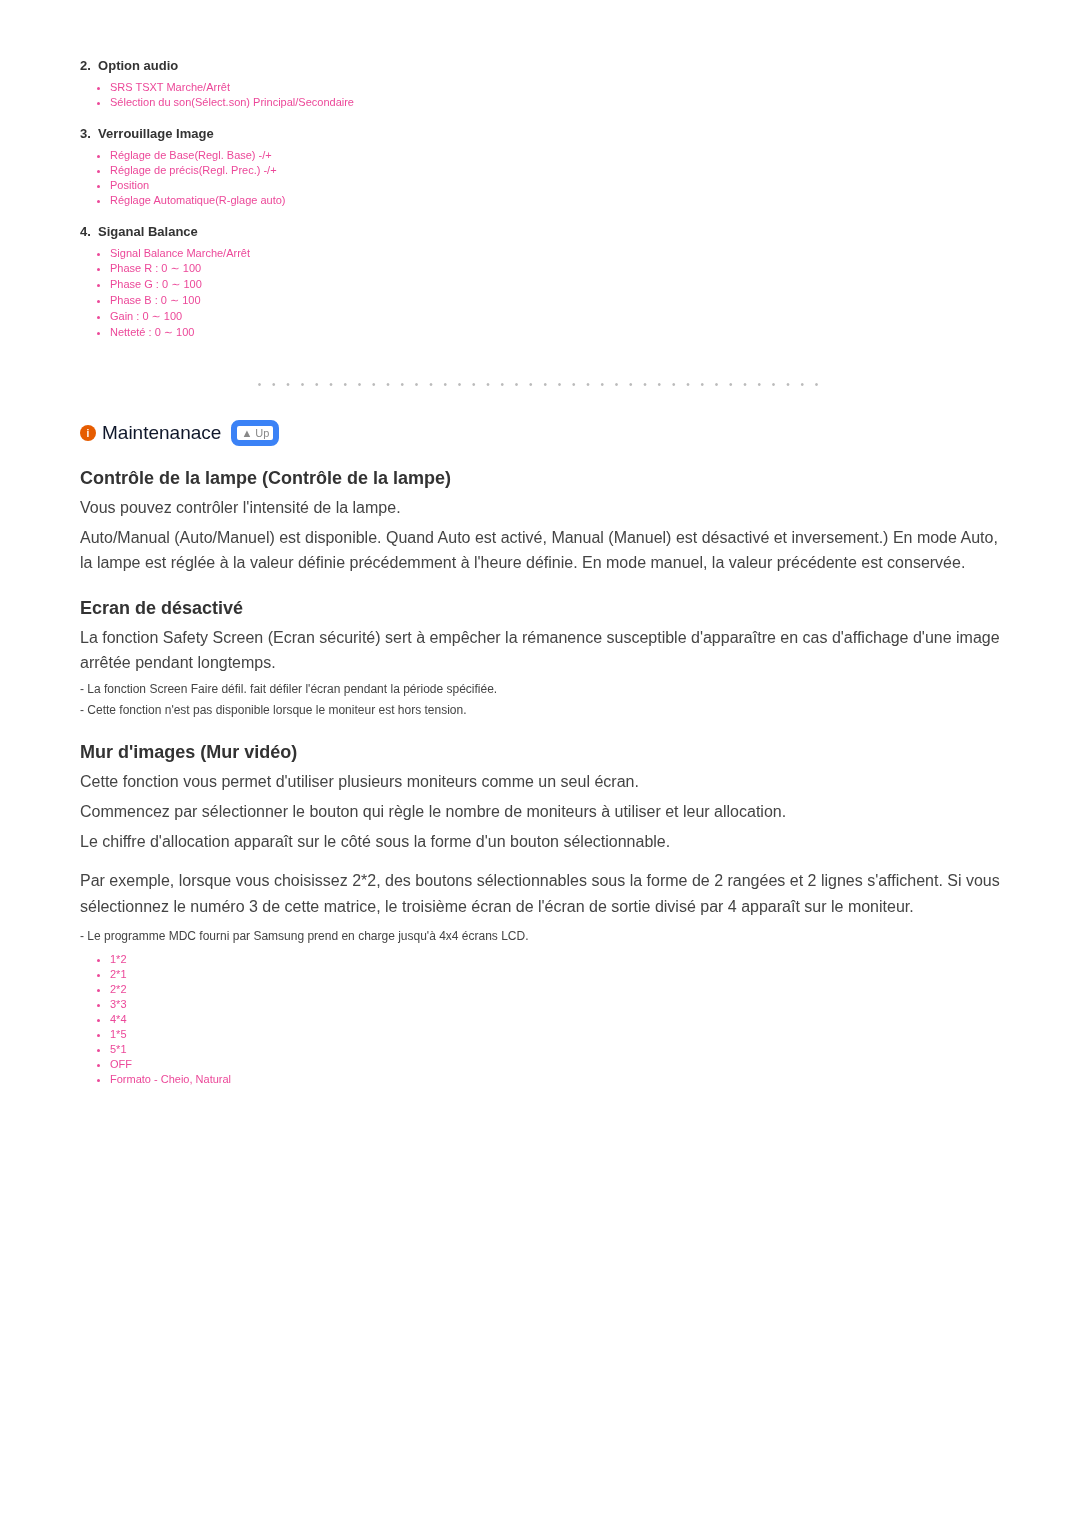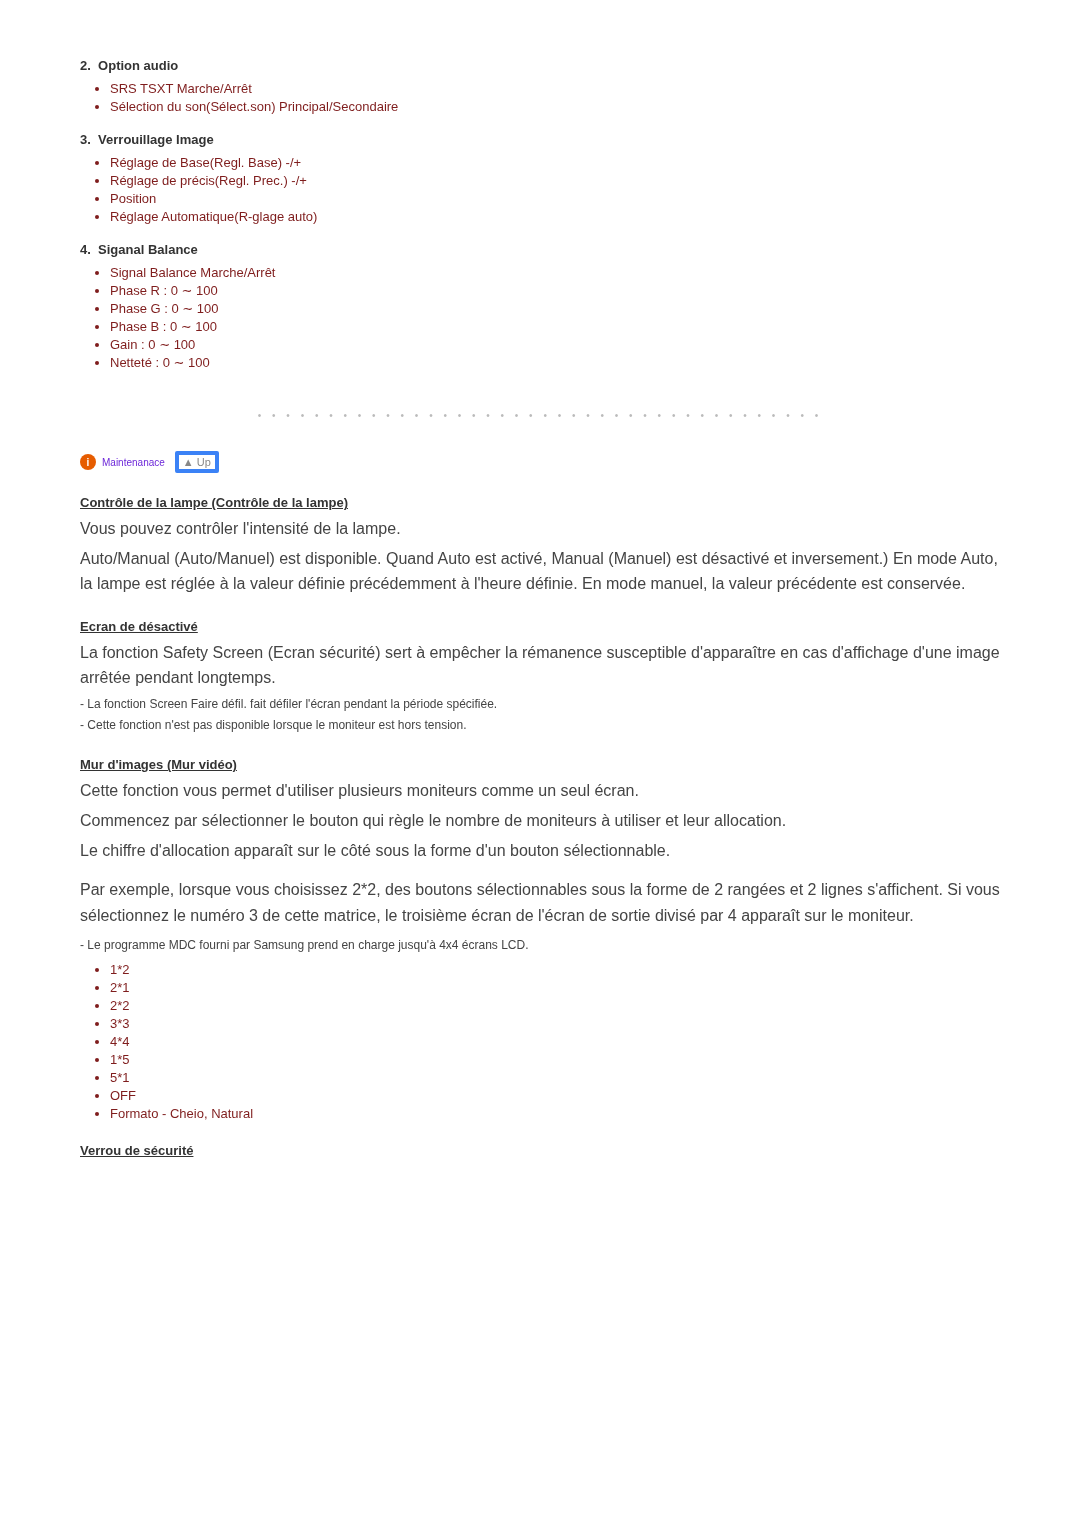--- a/index.html
+++ b/index.html
@@ -27,22 +27,22 @@
       display: inline;
     }
     ul {
       list-style: disc;
       margin-left: 30px;
       margin-top: 6px;
       margin-bottom: 6px;
     }
     ul li {
       margin-bottom: 3px;
-      font-size: 13px;
-      color: #7f1d1d;
+      font-size: 11px;
+      color: #ec4899;
     }
     .dots-separator {
       text-align: center;
       margin: 40px 0 30px 0;
       color: #bbb;
       letter-spacing: 4px;
       font-size: 10px;
     }
     .maintenance-header {
       display: flex;
@@ -56,37 +56,36 @@
       background: #e65c00;
       border-radius: 50%;
       display: flex;
       align-items: center;
       justify-content: center;
       color: white;
       font-size: 10px;
       font-weight: bold;
     }
     .maintenance-label {
-      font-size: 10px;
-      color: #6d28d9;
+      font-size: 19px;
+      color: #0f172a;
     }
     .up-link {
       font-size: 11px;
       color: #888;
       margin-left: 4px;
-      border: 4px solid #3b82f6;
+      border: 6px solid #3b82f6;
       padding: 1px 4px;
-      border-radius: 2px;
+      border-radius: 8px;
     }
     .subsection-title {
       font-weight: bold;
-      font-size: 13px;
+      font-size: 18px;
       margin-top: 22px;
       margin-bottom: 6px;
-      text-decoration: underline;
     }
     .body-text {
       font-size: 16px;
       color: #444;
       line-height: 1.6;
       margin-bottom: 4px;
     }
     .indent-text {
       font-size: 12px;
       color: #444;
@@ -175,16 +174,13 @@
       <li>2*2</li>
       <li>3*3</li>
       <li>4*4</li>
       <li>1*5</li>
       <li>5*1</li>
       <li>OFF</li>
       <li>Formato - Cheio, Natural</li>
     </ul>
   </div>
 
-  <div>
-    <div class="subsection-title">Verrou de sécurité</div>
-  </div>
 </div>
 
 </body></html>

